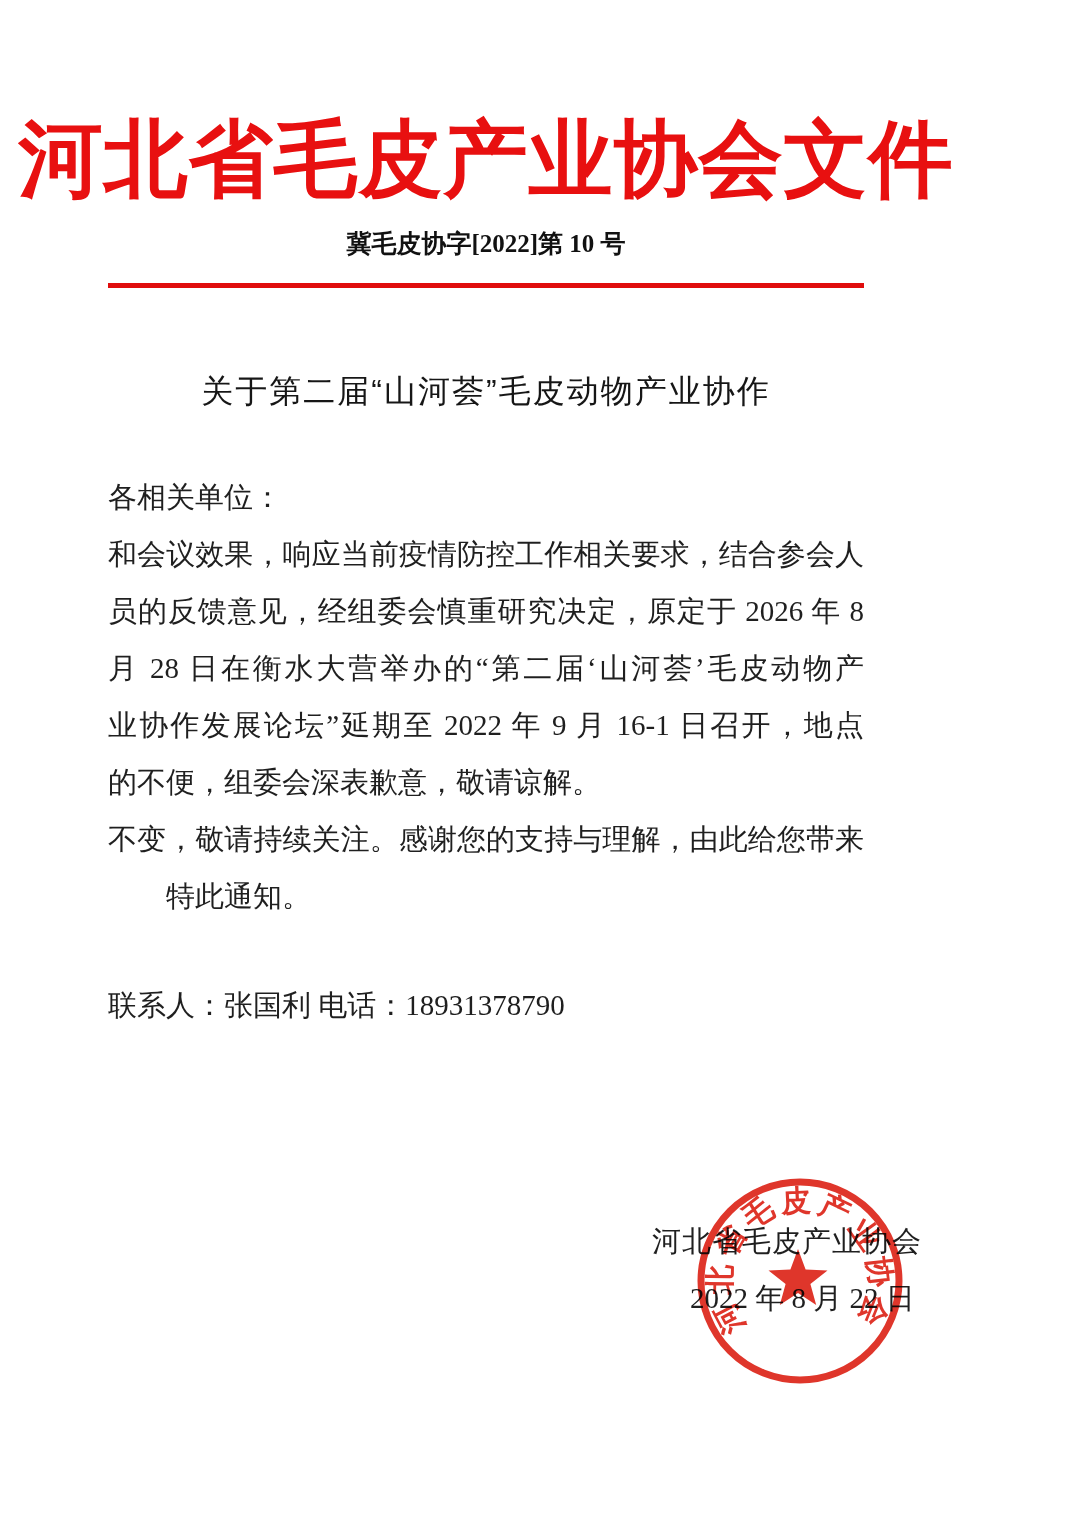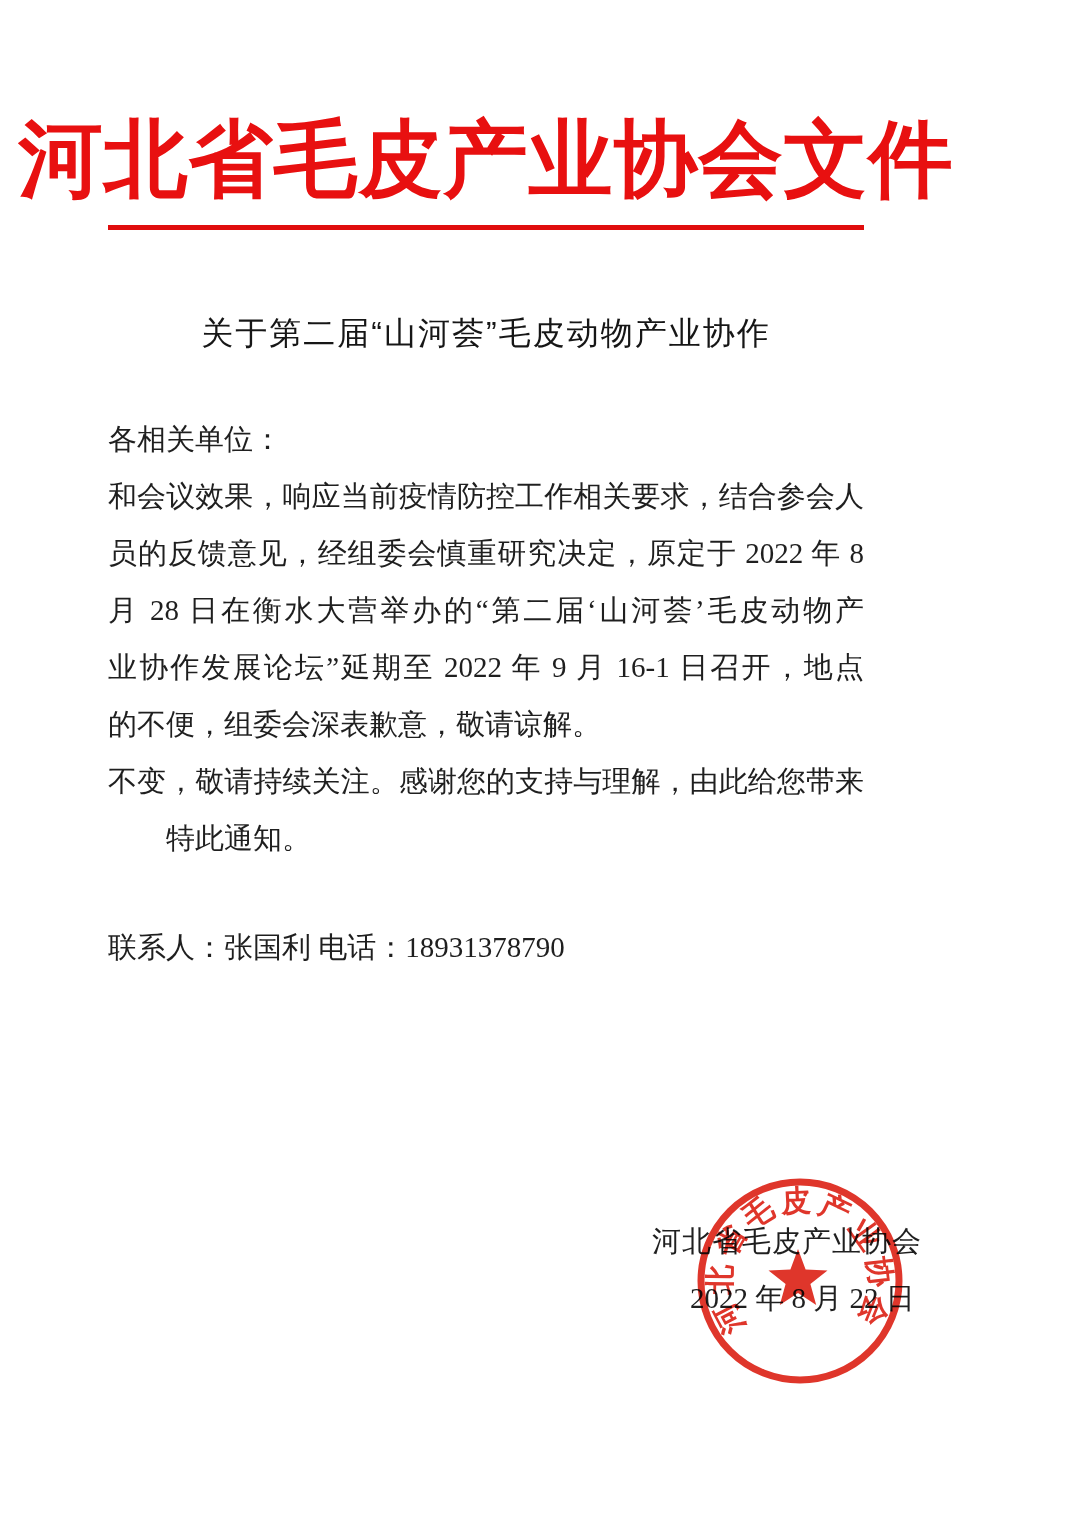--- a/index.html
+++ b/index.html
@@ -91,31 +91,32 @@
     font-family:"Liberation Serif","DejaVu Serif",serif;
   }
 </style>
 </head>
 <body>
 
 <div class="page">
 
   <div class="letterhead-title">河北省毛皮产业协会文件</div>
 
+  <div class="doc-number">冀毛皮协字[2022]第 10 号</div>
 
   <div class="header-divider"></div>
 
   <div class="doc-title">
     <div>关于第二届“山河荟”毛皮动物产业协作</div>
   </div>
 
   <div class="body-block">
     <div class="body-line">各相关单位：</div>
     <div class="body-line full">和会议效果，响应当前疫情防控工作相关要求，结合参会人</div>
-    <div class="body-line full">员的反馈意见，经组委会慎重研究决定，原定于 2022 年 8</div>
+    <div class="body-line full">员的反馈意见，经组委会慎重研究决定，原定于 2026 年 8</div>
     <div class="body-line full">月 28 日在衡水大营举办的“第二届‘山河荟’毛皮动物产</div>
     <div class="body-line full">业协作发展论坛”延期至 2022 年 9 月 16-1 日召开，地点</div>
     <div class="body-line">的不便，组委会深表歉意，敬请谅解。</div>
     <div class="body-line full">不变，敬请持续关注。感谢您的支持与理解，由此给您带来</div>
     <div class="body-line indent">特此通知。</div>
   </div>
 
   <div class="contact-line">联系人：张国利 电话：18931378790</div>
 
   <div class="signature-org">河北省毛皮产业协会</div>

